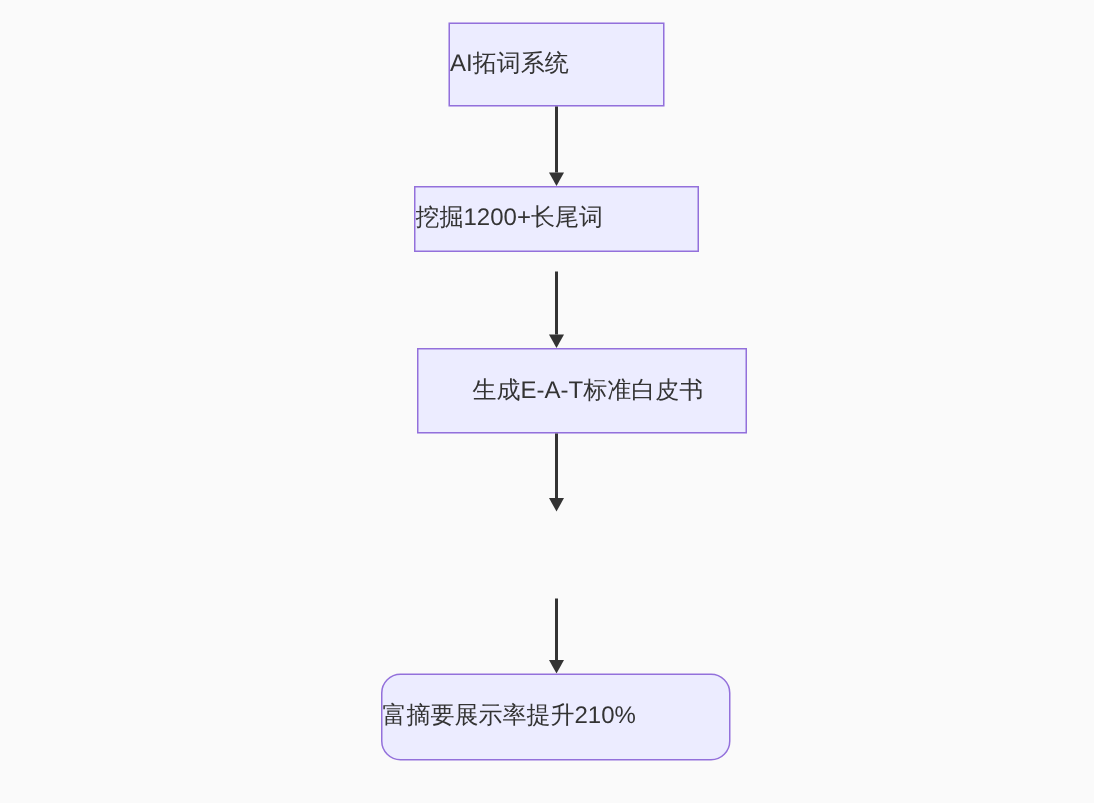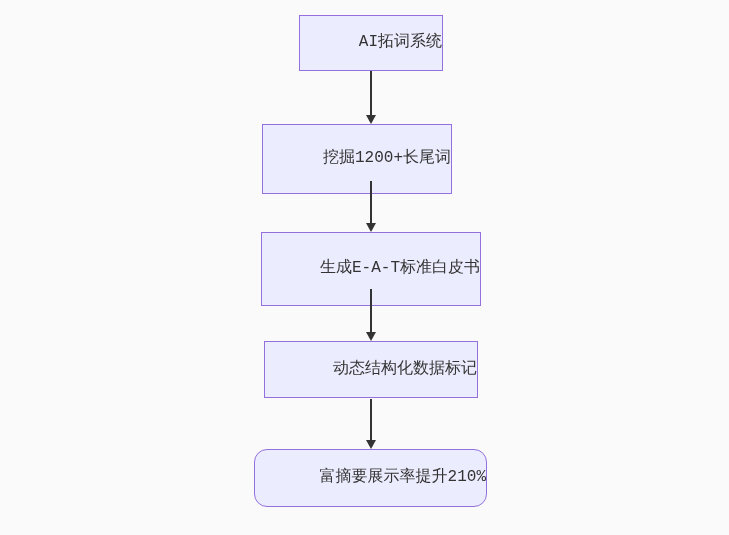--- a/index.html
+++ b/index.html
@@ -18,31 +18,30 @@
     height: 535px;
     overflow: hidden;
   }
   .node {
     position: absolute;
     box-sizing: border-box;
     background: var(--node-fill, #ECECFF);
     border: 1px solid var(--node-border, #9370DB);
     display: flex;
     align-items: center;
-    justify-content: flex-end;
+    justify-content: flex-start;
     color: var(--text, #333333);
     font-size: 16px;
     line-height: 1.2;
     text-align: center;
     white-space: nowrap;
-    font-family: Liberation Mono, monospace;
   }
   .node-1 { left: 299px; top: 15px;  width: 144px; height: 56px; }
-  .node-2 { left: 262px; top: 124px; width: 190px; height: 70px; }
-  .node-3 { left: 261px; top: 232px; width: 220px; height: 74px; }
+  .node-2 { left: 276px; top: 124px; width: 190px; height: 44px; }
+  .node-3 { left: 278px; top: 232px; width: 220px; height: 57px; padding-left: 36px; }
   .node-4 { left: 264px; top: 341px; width: 214px; height: 57px; }
   .node-5 { left: 254px; top: 449px; width: 233px; height: 58px; border-radius: 13px; }
 
   .arrow {
     position: absolute;
     left: 365px;
     width: 11px;
     display: flex;
     flex-direction: column;
     align-items: center;
@@ -89,23 +88,20 @@
 
   <div class="node node-3">
     <span>生成E-A-T标准白皮书</span>
   </div>
 
   <div class="arrow arrow-3">
     <div class="shaft"></div>
     <div class="head"></div>
   </div>
 
-  <div class="node node-4">
-    <span>动态结构化数据标记</span>
-  </div>
 
   <div class="arrow arrow-4">
     <div class="shaft"></div>
     <div class="head"></div>
   </div>
 
   <div class="node node-5">
     <span>富摘要展示率提升210%</span>
   </div>
 

